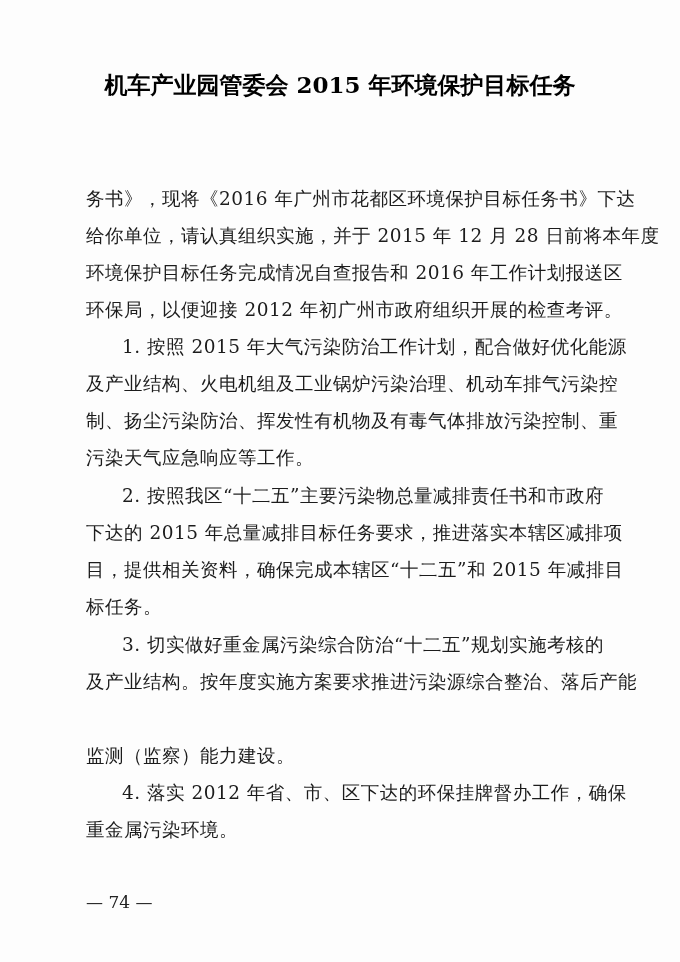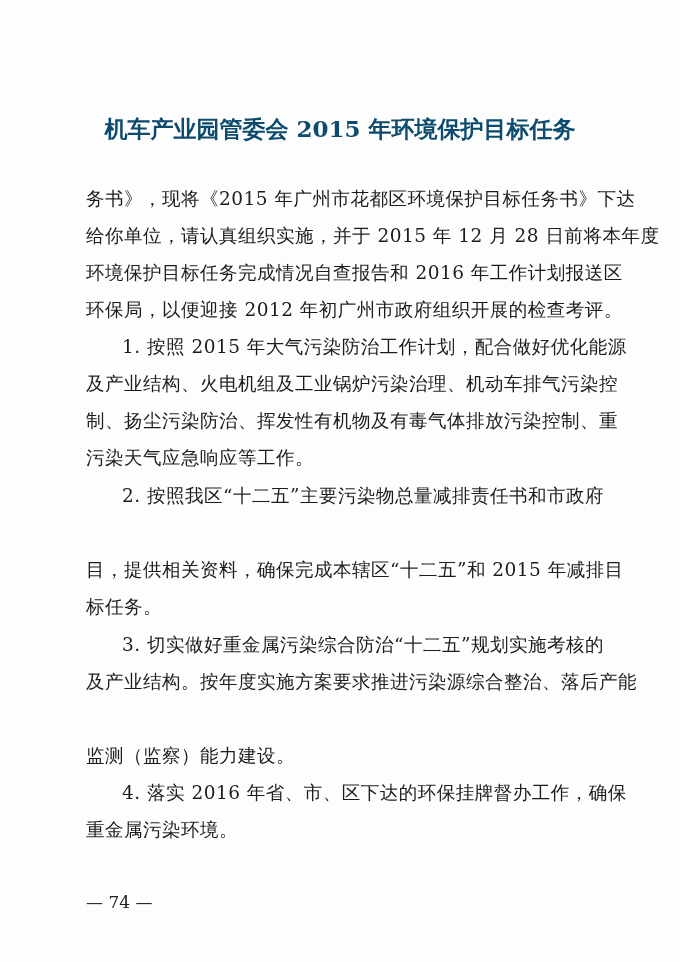--- a/index.html
+++ b/index.html
@@ -24,23 +24,22 @@
     .title {
       position: absolute;
       left: 80px;
       width: 520px;
       top: 70px;
       text-align: center;
       font-family: "DejaVu Serif", "Liberation Serif", serif;
       font-weight: bold;
       font-size: 23px;
       letter-spacing: 0px;
-      color: #0c4a6e;
+      color: #000000;
       white-space: nowrap;
-      margin-top: 44px;
     }
     .line {
       position: absolute;
       left: 86px;
       width: 512px;
       font-size: 18.5px;
       line-height: 24px;
       white-space: nowrap;
       letter-spacing: 0.5px;
       color: #1c1c1c;
@@ -58,36 +57,37 @@
       color: #222;
       white-space: nowrap;
     }
   </style>
 </head>
 <body>
 
 <div class="page">
   <div class="title">机车产业园管委会 2015 年环境保护目标任务</div>
 
-  <div class="line justify" style="top:187px">务书》，现将《2015 年广州市花都区环境保护目标任务书》下达</div>
+  <div class="line justify" style="top:187px">务书》，现将《2016 年广州市花都区环境保护目标任务书》下达</div>
   <div class="line justify" style="top:224px">给你单位，请认真组织实施，并于 2015 年 12 月 28 日前将本年度</div>
   <div class="line justify" style="top:261px">环境保护目标任务完成情况自查报告和 2016 年工作计划报送区</div>
   <div class="line" style="top:298px">环保局，以便迎接 2012 年初广州市政府组织开展的检查考评。</div>
 
   <div class="line indent justify" style="top:335px">1. 按照 2015 年大气污染防治工作计划，配合做好优化能源</div>
   <div class="line justify" style="top:372px">及产业结构、火电机组及工业锅炉污染治理、机动车排气污染控</div>
   <div class="line justify" style="top:409px">制、扬尘污染防治、挥发性有机物及有毒气体排放污染控制、重</div>
   <div class="line" style="top:446px">污染天气应急响应等工作。</div>
 
   <div class="line indent justify" style="top:484px">2. 按照我区“十二五”主要污染物总量减排责任书和市政府</div>
+  <div class="line justify" style="top:521px">下达的 2015 年总量减排目标任务要求，推进落实本辖区减排项</div>
   <div class="line justify" style="top:558px">目，提供相关资料，确保完成本辖区“十二五”和 2015 年减排目</div>
   <div class="line" style="top:595px">标任务。</div>
 
   <div class="line indent justify" style="top:633px">3. 切实做好重金属污染综合防治“十二五”规划实施考核的</div>
   <div class="line justify" style="top:670px">及产业结构。按年度实施方案要求推进污染源综合整治、落后产能</div>
   <div class="line" style="top:744px">监测（监察）能力建设。</div>
 
-  <div class="line indent justify" style="top:781px">4. 落实 2016 年省、市、区下达的环保挂牌督办工作，确保</div>
+  <div class="line indent justify" style="top:781px">4. 落实 2012 年省、市、区下达的环保挂牌督办工作，确保</div>
   <div class="line" style="top:818px">重金属污染环境。</div>
 
 
   <div class="page-number" style="top:892px">— 74 —</div>
 </div>
 
 </body></html>

